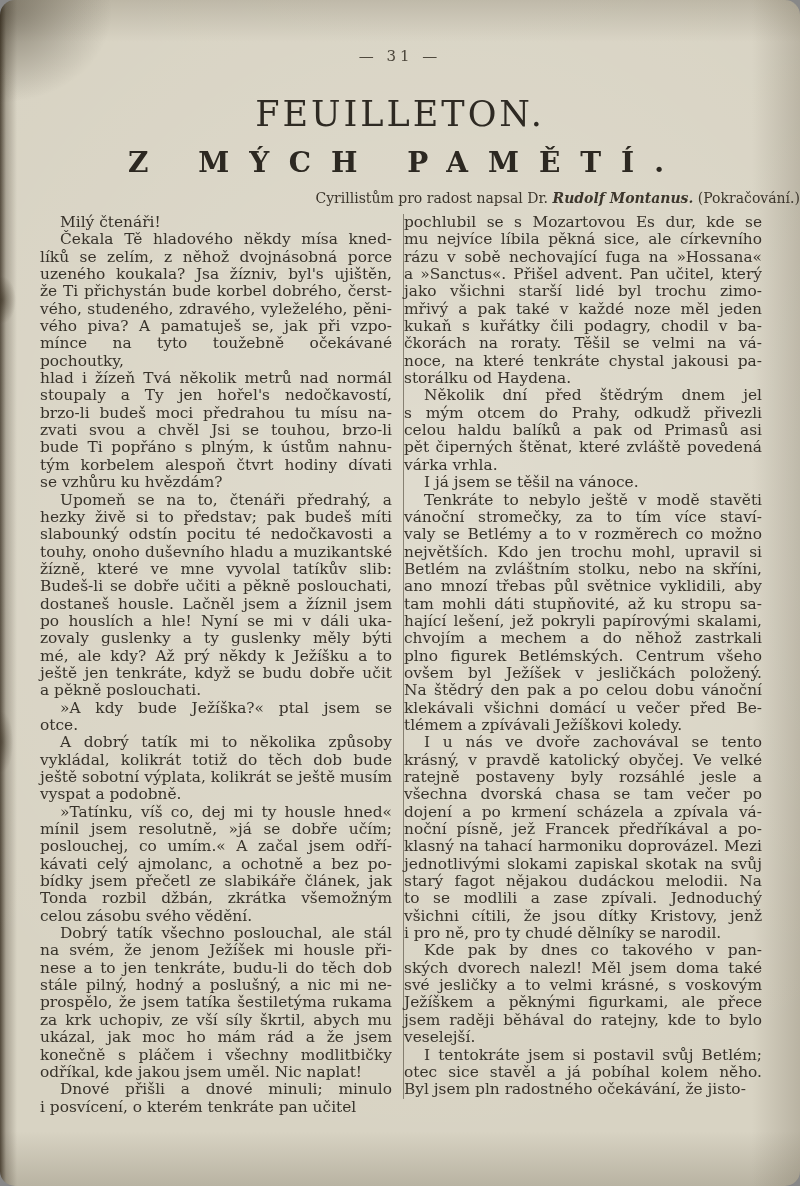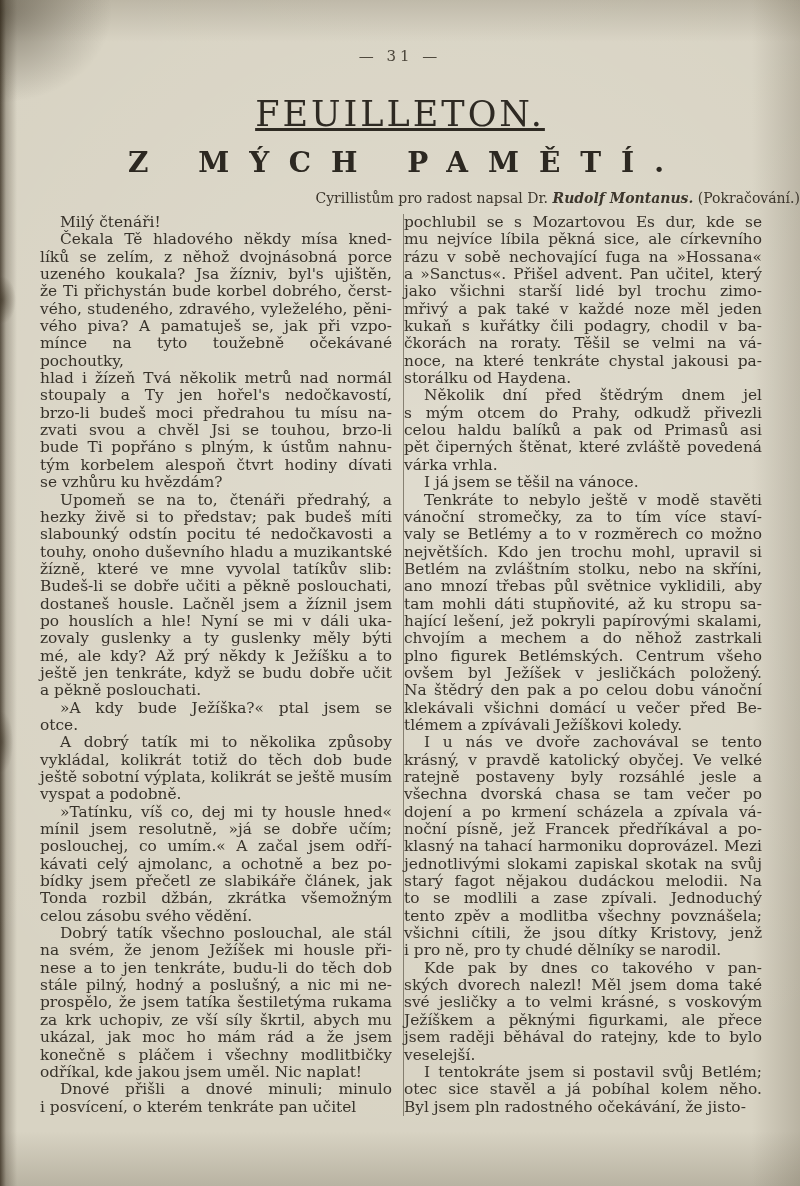--- a/index.html
+++ b/index.html
@@ -13,28 +13,29 @@
     background:
       radial-gradient(160px 130px at 0% 1%, rgba(42,34,20,0.45), rgba(42,34,20,0) 70%),
       radial-gradient(20px 34px at 2px 300px, rgba(50,40,25,0.50), rgba(50,40,25,0) 70%),
       radial-gradient(16px 44px at 2px 742px, rgba(50,40,25,0.40), rgba(50,40,25,0) 70%),
       radial-gradient(120% 90% at 55% 42%, rgba(255,255,252,0.20), rgba(0,0,0,0) 62%),
       linear-gradient(90deg, rgba(58,48,34,0.85) 0px, rgba(58,48,34,0.30) 6px, rgba(58,48,34,0) 17px),
       linear-gradient(270deg, rgba(105,96,78,0.28) 0px, rgba(105,96,78,0) 48px),
       linear-gradient(0deg, rgba(95,88,68,0.26) 0px, rgba(95,88,68,0) 55px),
       linear-gradient(180deg, rgba(90,80,60,0.22) 0px, rgba(90,80,60,0) 42px),
       #d8d3c3;
+    border-radius: 15px;
   }
   .pagenum{
     position:absolute;top:47px;left:0;width:100%;
     text-align:center;font-size:15px;letter-spacing:4px;color:#4b453a;
   }
   .title{
     position:absolute;top:94px;left:0;width:100%;
-    text-align:center;font-size:35px;letter-spacing:3px;color:#2e2a23;text-decoration:underline;
+    text-align:center;font-size:35px;letter-spacing:3px;color:#2e2a23;
   }
   .subtitle{
     position:absolute;top:146px;left:0;width:100%;
     text-align:center;font-size:28px;font-weight:bold;
     letter-spacing:20px;padding-left:12px;box-sizing:border-box;
     color:#2c2821;
   }
   .byline{
     position:absolute;top:190px;left:0;width:100%;
     text-align:right;font-size:14px;color:#3c362c;
@@ -183,21 +184,20 @@
           <div class="tline first">I u nás ve dvoře zachovával se tento</div>
           <div class="tline">krásný, v pravdě katolický obyčej. Ve velké</div>
           <div class="tline">ratejně postaveny byly rozsáhlé jesle a</div>
           <div class="tline">všechna dvorská chasa se tam večer po</div>
           <div class="tline">dojení a po krmení scházela a zpívala vá-</div>
           <div class="tline">noční písně, jež Francek předříkával a po-</div>
           <div class="tline">klasný na tahací harmoniku doprovázel. Mezi</div>
           <div class="tline">jednotlivými slokami zapiskal skotak na svůj</div>
           <div class="tline">starý fagot nějakou dudáckou melodii. Na</div>
           <div class="tline">to se modlili a zase zpívali. Jednoduchý</div>
-          <div class="tline">tento zpěv a modlitba všechny povznášela;</div>
           <div class="tline">všichni cítili, že jsou dítky Kristovy, jenž</div>
           <div class="tline last">i pro ně, pro ty chudé dělníky se narodil.</div>
         </div>
         <div class="para">
           <div class="tline first">Kde pak by dnes co takového v pan-</div>
           <div class="tline">ských dvorech nalezl! Měl jsem doma také</div>
           <div class="tline">své jesličky a to velmi krásné, s voskovým</div>
           <div class="tline">Ježíškem a pěknými figurkami, ale přece</div>
           <div class="tline">jsem raději běhával do ratejny, kde to bylo</div>
           <div class="tline last">veselejší.</div>

